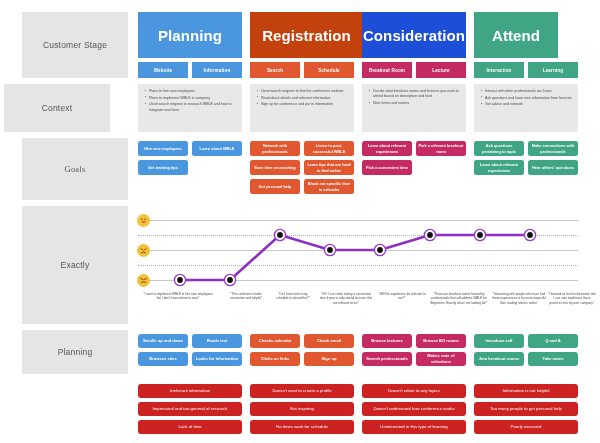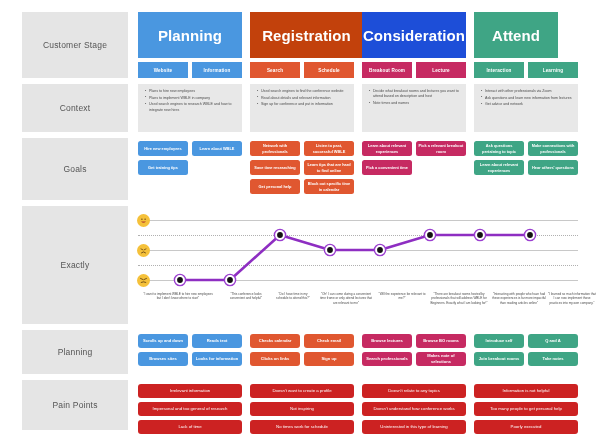--- a/index.html
+++ b/index.html
@@ -83,25 +83,24 @@
     font-size: 3.1px; line-height: 1.45;
     color: #4a4a4a;
   }
 </style>
 </head>
 <body>
 
 <div id="map">
 
   <div class="cell rowlabel" style="left:22px;top:12px;width:106px;height:66px;">Customer Stage</div>
-  <div class="cell rowlabel" style="left:22px;top:84px;width:106px;height:48px;">Context</div>
-  <div class="cell rowlabel" style="left:22px;top:138px;width:106px;height:62px;">Goals</div>
+  <div class="cell rowlabel" style="left:4px;top:84px;width:106px;height:48px;">Context</div>
+  <div class="cell rowlabel" style="left:22px;top:138px;width:106px;height:62px;font-family:Liberation Serif, serif;">Goals</div>
   <div class="cell rowlabel" style="left:22px;top:206px;width:106px;height:118px;">Exactly</div>
   <div class="cell rowlabel" style="left:22px;top:330px;width:106px;height:44px;">Planning</div>
-  <div class="cell rowlabel" style="left:22px;top:380px;width:106px;height:50px;">Pain Points</div>
 
   <div class="cell stage-head" style="left:138px;top:12px;width:104px;height:46px;background:#4a97e0;">Planning</div>
   <div class="cell stage-head" style="left:250px;top:12px;width:113px;height:46px;background:#c2410c;">Registration</div>
   <div class="cell stage-head" style="left:362px;top:12px;width:104px;height:46px;background:#1d4ed8;">Consideration</div>
   <div class="cell stage-head" style="left:474px;top:12px;width:84px;height:46px;background:#3fa585;">Attend</div>
 
   <div class="cell substage" style="left:138px;top:62px;width:50px;height:16px;background:#4a97e0;">Website</div>
   <div class="cell substage" style="left:192px;top:62px;width:50px;height:16px;background:#4a97e0;">Information</div>
 
   <div class="cell substage" style="left:250px;top:62px;width:50px;height:16px;background:#e05730;">Search</div>

